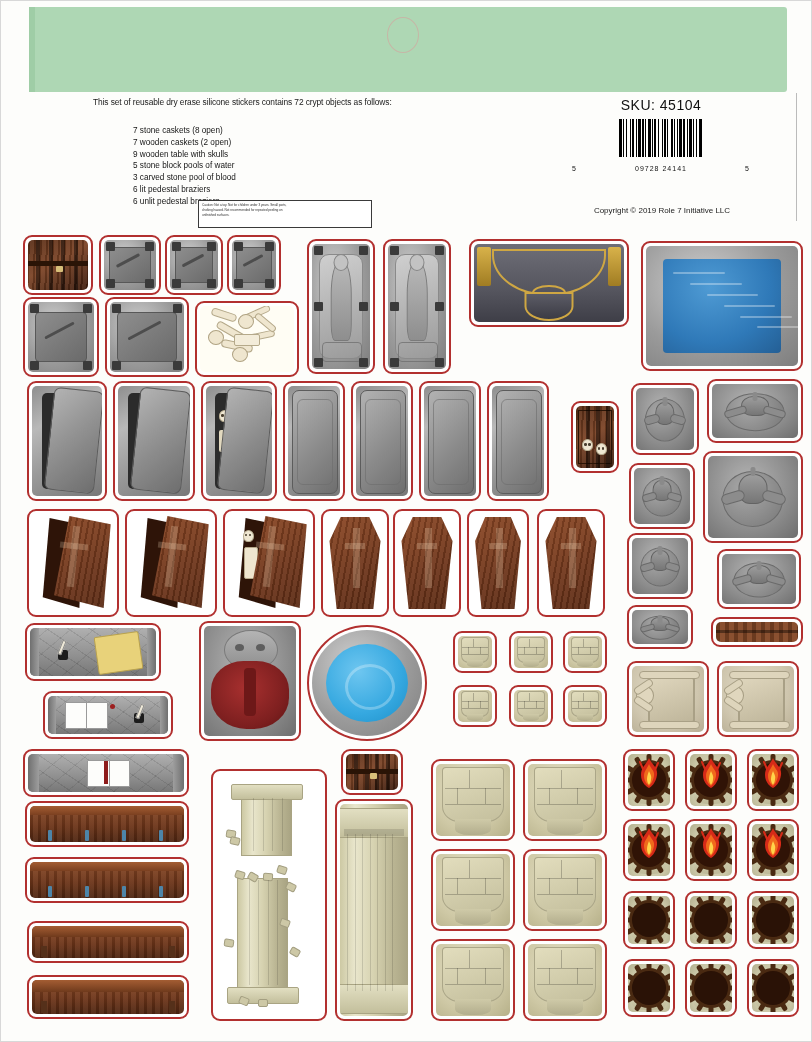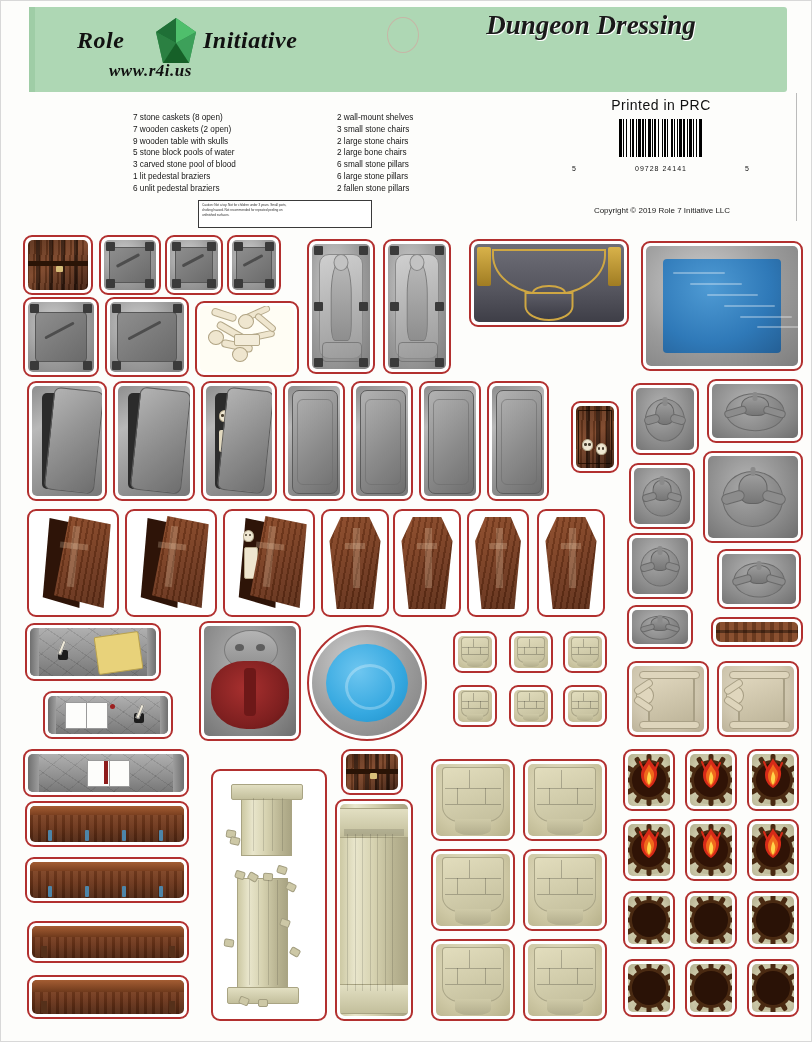--- a/index.html
+++ b/index.html
@@ -223,74 +223,53 @@
   }
 </style>
 </head>
 <body>
 
 <div id="sheet">
 
   <div id="header">
     <div id="header-strip-l"></div>
 
-    <div class="logo-wrap">
-      <div class="logo-text logo-role">Role</div>
-      <div class="logo-gem">
-        <svg width="42" height="48" viewBox="0 0 42 48">
-          <polygon points="21,1 41,15 34,46 8,46 1,15" fill="#2f8f4a"></polygon>
-          <polygon points="21,1 41,15 21,26" fill="#4fbf6c"></polygon>
-          <polygon points="21,1 1,15 21,26" fill="#1f6f36"></polygon>
-          <polygon points="1,15 21,26 8,46" fill="#2b8042"></polygon>
-          <polygon points="41,15 21,26 34,46" fill="#3da05a"></polygon>
-          <polygon points="8,46 21,26 34,46" fill="#166028"></polygon>
-        </svg>
-      </div>
-      <div class="logo-text logo-init">Initiative</div>
-      <div class="logo-url">www.r4i.us</div>
-    </div>
 
     <div id="header-ring"></div>
 
     <div id="title-block">
-      <div class="title-sub">Dungeon Dressing</div>
     </div>
   </div>
 
   <div id="info">
+    <div class="info-lead">This set of reusable dry erase silicone stickers contains 72 crypt objects as follows:</div>
     <div class="cols">
       <ul class="col col-a">
           <li>7 stone caskets (8 open)</li>
           <li>7 wooden caskets (2 open)</li>
           <li>9 wooden table with skulls</li>
           <li>5 stone block pools of water</li>
           <li>3 carved stone pool of blood</li>
-          <li>1 lit pedestal braziers</li>
+          <li>6 lit pedestal braziers</li>
           <li>6 unlit pedestal braziers</li>
-        </ul>
-      <ul class="col col-b">
-          <li>2 wall-mount shelves</li>
-          <li>3 small stone chairs</li>
-          <li>2 large stone chairs</li>
-          <li>2 large bone chairs</li>
-          <li>6 small stone pillars</li>
-          <li>6 large stone pillars</li>
-          <li>2 fallen stone pillars</li>
         </ul>
     </div>
   </div>
 
   <div id="smallnote">
       <div>Caution: Not a toy. Not for children under 3 years. Small parts,</div>
       <div>choking hazard. Not recommended for repeated peeling on</div>
       <div>unfinished surfaces.</div>
     </div>
 
   <div id="sku-block">
-    <div class="sku-line">Printed in PRC</div>
+    <div class="sku-line">
+      <span>SKU:</span>
+      <span>45104</span>
+    </div>
     <div id="barcode">
       <div class="bars">
           <i style="width: 3px; background: rgb(0, 0, 0);"></i>
           <i style="width: 1px; background: transparent;"></i>
           <i style="width: 1px; background: rgb(0, 0, 0);"></i>
           <i style="width: 2px; background: transparent;"></i>
           <i style="width: 1px; background: rgb(0, 0, 0);"></i>
           <i style="width: 3px; background: transparent;"></i>
           <i style="width: 1px; background: rgb(0, 0, 0);"></i>
           <i style="width: 1px; background: transparent;"></i>

